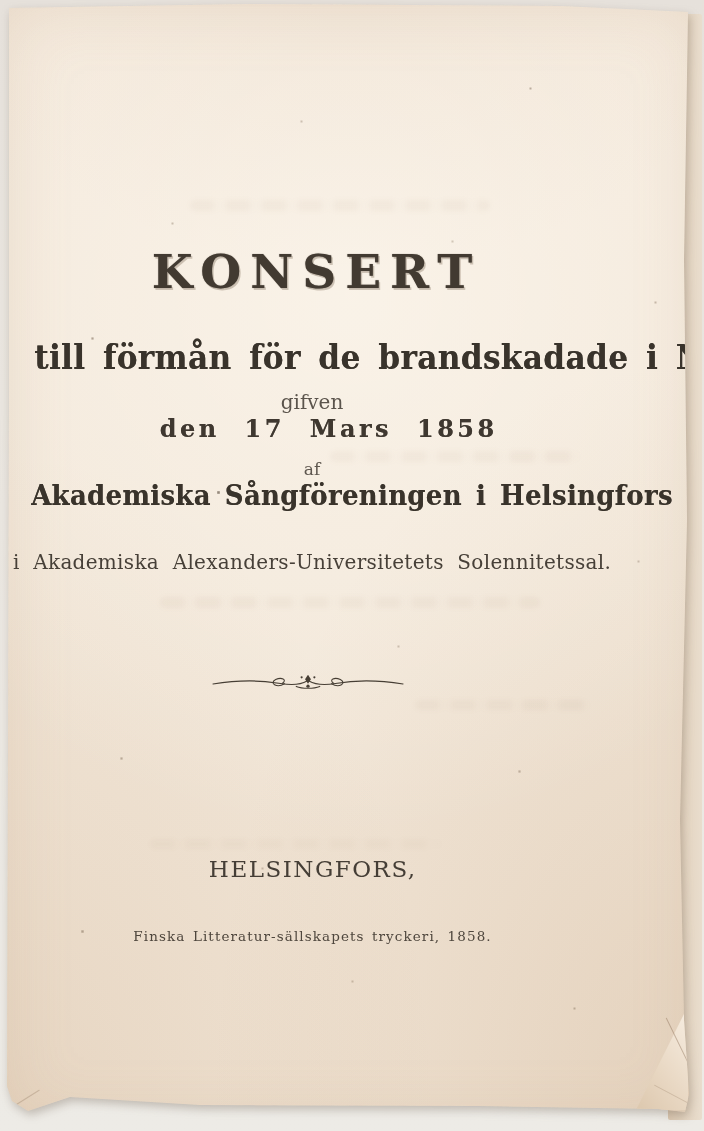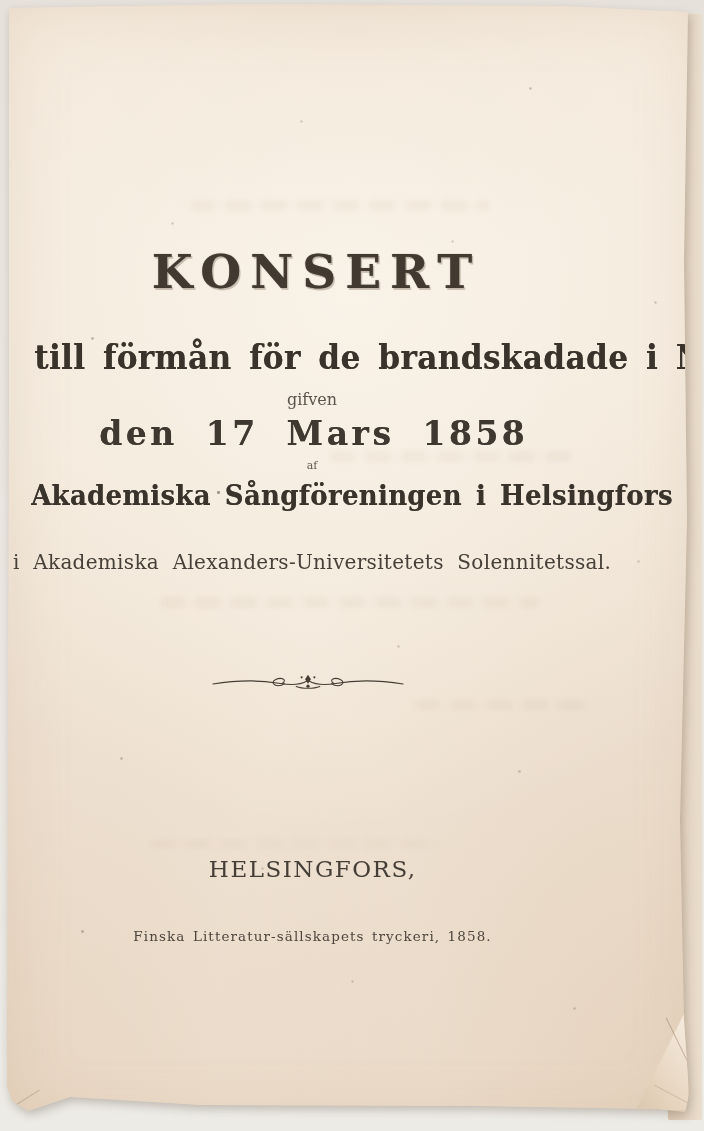--- a/index.html
+++ b/index.html
@@ -77,27 +77,28 @@
   .title{
     top:244px;font-size:47px;font-weight:bold;letter-spacing:9px;text-indent:9px;
     color:#423a31;
     text-shadow:0 0 1px rgba(66,58,49,.65),1.5px 1.5px 0 rgba(125,108,90,.35);
   }
   .benefit{
     top:337px;font-size:34px;font-weight:bold;color:#39332b;
     letter-spacing:0.3px;word-spacing:7px;transform:scaleX(.92);
     text-shadow:0 0 .5px rgba(57,51,43,.7);
   }
-  .given{top:390px;font-size:16px;color:#5b544c;}
+  .given{top:390px;font-size:20px;color:#5b544c;}
   .date{
-    top:414px;font-size:33px;font-weight:bold;color:#3f3830;
+    top:414px;font-size:24px;font-weight:bold;color:#3f3830;
     letter-spacing:3.5px;word-spacing:13px;text-indent:3.5px;
     text-shadow:0 0 .6px rgba(63,56,48,.7);
+    padding-left:15px;
   }
-  .af{top:459px;font-size:11px;color:#5e574f;}
+  .af{top:459px;font-size:17px;color:#5e574f;}
   .performer{
     top:479px;font-size:28px;font-weight:bold;color:#39332b;
     letter-spacing:0.3px;word-spacing:5px;transform:scaleX(.93);
     text-shadow:0 0 .5px rgba(57,51,43,.7);
   }
   .venue{top:550px;font-size:20px;color:#474038;word-spacing:7px;letter-spacing:0.3px;}
   .ornament-wrap{position:absolute;top:670px;left:0;width:100%;text-align:center;transform:translateX(-4px);}
   .city{top:856px;font-size:23px;color:#453e36;letter-spacing:1.5px;text-indent:1.5px;text-align:center;}
   .press{top:928px;font-size:13.5px;color:#4e463d;letter-spacing:1.1px;word-spacing:2px;text-indent:1.1px;}
 </style>

